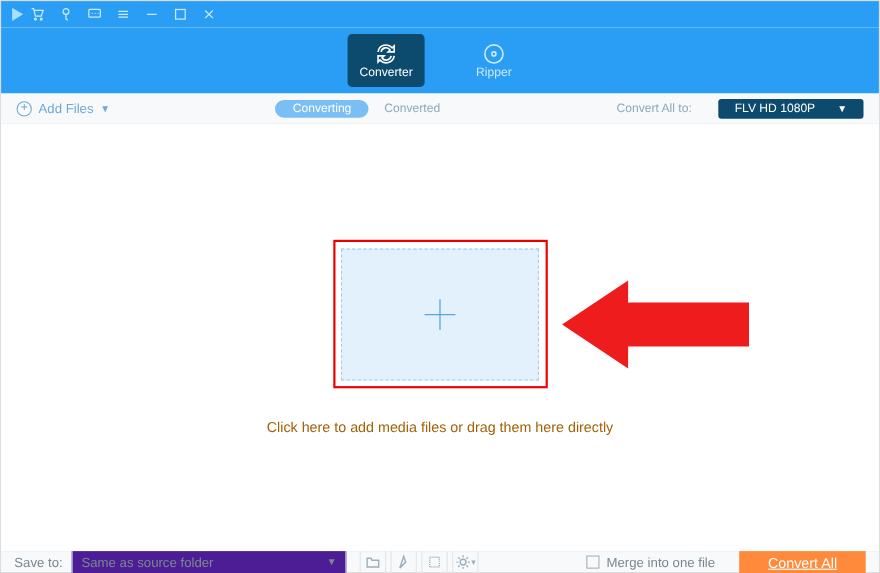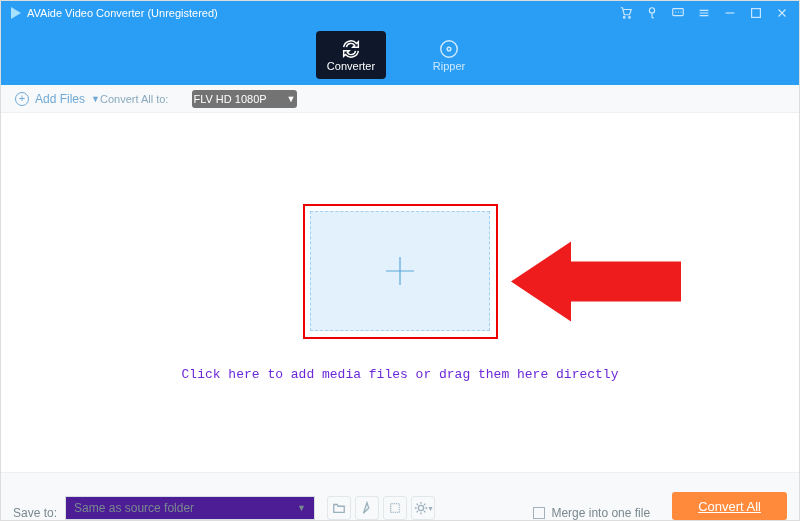--- a/index.html
+++ b/index.html
@@ -5,56 +5,55 @@
   * { box-sizing: border-box; margin: 0; padding: 0; font-family: "Segoe UI", Arial, sans-serif; }
   html, body { width: 800px; height: 521px; overflow: hidden; }
   .window { width: 800px; height: 521px; display: flex; flex-direction: column; border: 1px solid #ddd; }
   .titlebar { background: #2a9df4; height: 24px; display: flex; align-items: center; padding: 0 10px; color: #fff; font-size: 11px; }
   .titlebar .logo { width: 0; height: 0; border-left: 10px solid #a6e1ff; border-top: 6px solid transparent; border-bottom: 6px solid transparent; margin-right: 6px; }
   .titlebar .title { flex: 1; }
   .titlebar .sysicons { display: flex; gap: 12px; align-items: center; }
   .titlebar .sysicons svg, .titlebar .sysicons span { width: 14px; height: 14px; display:inline-flex; align-items:center; justify-content:center; color:#cde9ff; }
   .navbar { background: #2a9df4; height: 60px; display: flex; justify-content: center; gap: 28px; align-items: center; }
   .navitem { display: flex; flex-direction: column; align-items: center; color: #cfe9ff; font-size: 11px; width: 70px; height: 48px; justify-content: center; border-radius: 4px; cursor: pointer; }
-  .navitem.active { background: #0f172a; color: #fff; }
+  .navitem.active { background: #0c4a6e; color: #fff; }
   .navitem svg { width: 22px; height: 22px; stroke: currentColor; fill: none; stroke-width: 1.6; }
   .toolbar { background: #f7f9fa; height: 28px; display: flex; align-items: center; padding: 0 14px; font-size: 12px; color: #6fa9d6; border-bottom: 1px solid #eef1f3; }
   .addfiles { display: flex; align-items: center; gap: 6px; cursor: pointer; }
   .addfiles .plus { width:14px; height:14px; border:1.5px solid #6fa9d6; border-radius:50%; display:inline-flex; align-items:center; justify-content:center; font-size:11px; line-height:1; }
   .addfiles .caret { font-size: 9px; }
   .tabs { margin: 0 auto; display: flex; gap: 4px; align-items:center; }
   .pill { background: #7abef3; color: #fff; border-radius: 10px; padding: 2px 16px; font-size: 11px; }
   .tab-link { color: #8aa9be; font-size: 11px; padding: 2px 10px; cursor: pointer; }
   .convertto { display:flex; align-items:center; gap:24px; }
   .convertto .label { color: #8aa9be; font-size: 11px; }
-  .format-select { background:#737373; color:#fff; font-size:11px; padding:3px 1px; border-radius:3px; display:flex; align-items:center; gap:20px; cursor:pointer; }
+  .format-select { background:#0c4a6e; color:#fff; font-size:11px; padding:3px 15px; border-radius:3px; display:flex; align-items:center; gap:20px; cursor:pointer; }
   .format-select .caret { font-size:9px; }
   .content { flex:1; background:#fff; display:flex; flex-direction:column; align-items:center; justify-content:center; position:relative; }
   .dropzone { width: 195px; height: 135px; border:2px solid #e00; display:flex; align-items:center; justify-content:center; position:relative; cursor:pointer; }
   .dropzone-inner { width: 180px; height: 120px; border:1.5px dashed #9fcff2; background:#e2f1fc; display:flex; align-items:center; justify-content:center; }
   .dropzone-inner svg { stroke:#5aa9dc; stroke-width:1.2; }
-  .droptext { margin-top: 28px; font-size: 13px; color:#6d28d9;font-family:Liberation Mono, monospace; }
+  .droptext { margin-top: 28px; font-size: 13px; color:#a16207; }
   .arrow { position:absolute; left: 510px; top: 50%; transform: translateY(-60%); }
-  .statusbar { background:#f7f9fa; height:48px; border-top:1px solid #eef1f3; display:flex; align-items:flex-end; padding:0 12px; font-size:12px; color:#7a8890; gap:8px; }
+  .statusbar { background:#f7f9fa; height:19px; border-top:1px solid #eef1f3; display:flex; align-items:center; padding:0 12px; font-size:12px; color:#7a8890; gap:8px; }
   .saveto-select { border:1px solid #d7dee3; background:#4c1d95; height:24px; display:flex; align-items:center; padding:0 8px; width:250px; justify-content:space-between; color:#7a8890; cursor:pointer; }
   .statusicons { display:flex; gap:4px; margin-left:4px; }
   .sicon { width:24px; height:24px; border:1px solid #e2e7ea; display:flex; align-items:center; justify-content:center; color:#9bb0bd; cursor:pointer; border-radius:3px; }
   .sicon svg { width:14px; height:14px; stroke:currentColor; fill:none; stroke-width:1.5; }
   .merge { margin-left:auto; display:flex; align-items:center; gap:6px; color:#7a8890; cursor:pointer; }
   .merge .box { width:12px; height:12px; border:1.3px solid #a5b2bb; }
   .convert-btn { background:#ff8a3c; color:#fff; border:none; height:28px; padding:0 26px; margin-left:14px; font-size:13px; border-radius:3px; cursor:pointer;text-decoration:underline; }
 </style>
 </head>
 <body>
 
 <div class="window">
 
   <div class="titlebar">
     <div class="logo"></div>
-    <div class="title">AVAide Video Converter (Unregistered)</div>
     <div class="sysicons">
       <span>
           <svg viewBox="0 0 16 16" fill="none" stroke="currentColor" stroke-width="1.3">
             <path d="M2 2h2l2 8h6l2-6H5"></path>
             <circle cx="6" cy="13" r="1"></circle>
             <circle cx="12" cy="13" r="1"></circle>
           </svg>
         </span>
       <span>
           <svg viewBox="0 0 16 16" fill="none" stroke="currentColor" stroke-width="1.3">
@@ -107,20 +106,24 @@
       <span>Ripper</span>
     </div>
   </div>
 
   <div class="toolbar">
     <div class="addfiles">
       <span class="plus">+</span>
       <span>Add Files</span>
       <span class="caret">▼</span>
     </div>
+    <div class="tabs">
+      <div class="pill">Converting</div>
+      <div class="tab-link">Converted</div>
+    </div>
     <div class="convertto">
       <span class="label">Convert All to:</span>
       <div class="format-select">
         <span>FLV HD 1080P</span>
         <span class="caret">▼</span>
       </div>
     </div>
   </div>
 
   <div class="content">

